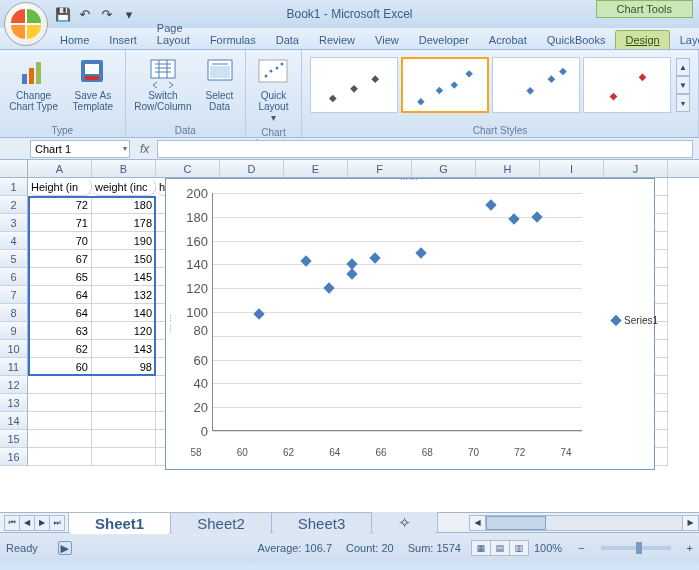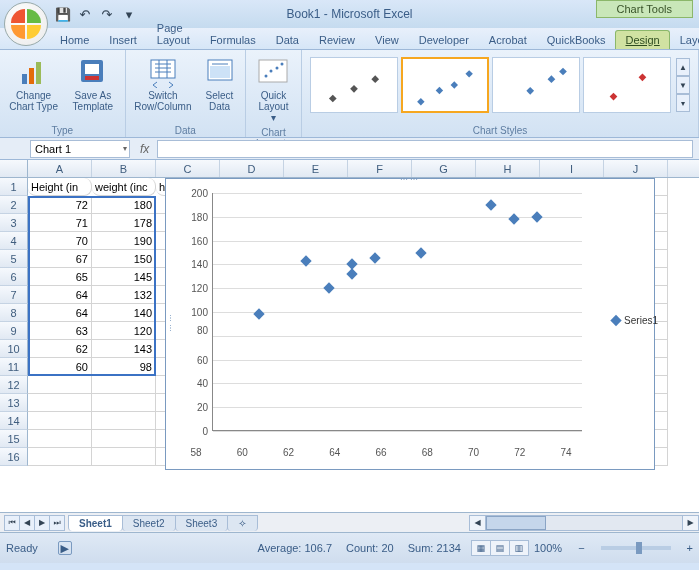--- a/index.html
+++ b/index.html
@@ -66,35 +66,35 @@
 .cell { border-right:1px solid #d4d4d4; border-bottom:1px solid #d4d4d4; padding:0 3px; font-size:11px; text-align:right; line-height:18px; overflow:hidden; white-space:nowrap;}
 .cell.txt { text-align:left;border-radius:8px;}
 
 
 .sel-range { position:absolute; border:2px solid #3b72c4; pointer-events:none;}
 
 
 .chart-obj { position:absolute; left:165px; top:18px; width:490px; height:292px; background:#fff; border:1px solid #7a9ac0;}
 .plot { position:relative; width:420px; height:254px; margin:14px 0 0 16px;}
 .yaxis { position:absolute; left:0; top:0; width:28px; height:238px;}
-.ytick { position:absolute; right:2px; font-size:10px; color:#555; transform:translateY(-50%);}
+.ytick { position:absolute; right:2px; font-size:13px; color:#555; transform:translateY(-50%);}
 .plotarea { position:absolute; left:30px; top:0; width:370px; height:238px; border-left:1px solid #888; border-bottom:1px solid #888;}
 .gridline { position:absolute; left:0; width:100%; border-top:1px solid #ddd;}
 .xaxis { position:absolute; left:14px; bottom:-16px; width:370px; height:16px;}
 .xtick { position:absolute; font-size:10px; color:#555; transform:translateX(-50%);}
 .point { position:absolute; width:8px; height:8px; background:#4a7ebb; transform:translate(-50%,-50%) rotate(45deg);}
 .legend { position:absolute; right:-56px; top:50%; transform:translateY(-50%); font-size:10px; color:#333; display:flex; align-items:center; gap:4px;}
 .legend .mk { width:8px; height:8px; background:#4a7ebb; transform:rotate(45deg);}
 .dots-handle{ position:absolute; font-size:8px; color:#7a9ac0; letter-spacing:2px;}
 
 
 .sheet-bar { height:20px; background:#eceff4; border-top:1px solid #9eb6ce; display:flex; align-items:center;}
 .navbtns { display:flex; margin:0 4px;}
 .navbtns div{ width:16px; height:16px; border:1px solid #a8bdd7; background:#e8f0fb; display:flex;align-items:center;justify-content:center;font-size:8px;color:#345;margin-right:-1px;}
-.stab { padding:2px 10px; background:#fff; border:1px solid #a8bdd7; border-bottom:none; border-radius:0 0 4px 4px; margin-right:-1px; font-size:10px;}
+.stab { padding:2px 26px; background:#fff; border:1px solid #a8bdd7; border-bottom:none; border-radius:0 0 4px 4px; margin-right:-1px; font-size:15px;}
 .stab.active{ background:#fff; font-weight:bold; color:#3a5d87;}
 .stab.inactive{ background:#dce6f2; color:#3a5d87;}
 .hscroll { margin-left:auto; width:230px; height:16px; background:#e2e8f1; border:1px solid #a8bdd7; position:relative; display:flex;}
 .hscroll .arr{width:16px;display:flex;align-items:center;justify-content:center;font-size:8px;color:#345;background:#eef3fa;border-right:1px solid #a8bdd7;}
 .hscroll .arr:last-child{border-left:1px solid #a8bdd7;border-right:none;}
 .hscroll .thumb{width:60px;background:#c5d6eb;border:1px solid #8aa4c5;}
 
 
 .status { height:20px; background:linear-gradient(#dfe9f5,#cfddee); border-top:1px solid #9eb6ce; display:flex; align-items:center; font-size:11px; color:#3a5d87; padding:15px 6px;}
 .status .sp { margin-right:20px;}
@@ -564,21 +564,21 @@
     <div class="arr">▶</div>
   </div>
 </div>
 
 <div class="status">
   <span class="sp">Ready</span>
   <span style="width:14px;height:14px;border:1px solid #7a9ac0;border-radius:2px;display:inline-flex;align-items:center;justify-content:center;">▶</span>
   <div class="stats">
     <span><span>Average:</span> <span>106.7</span></span>
     <span><span>Count:</span> <span>20</span></span>
-    <span><span>Sum:</span> <span>2134</span></span>
+    <span><span>Sum:</span> <span>1574</span></span>
   </div>
   <div class="viewbtns">
     <div>▦</div>
     <div>▤</div>
     <div>▥</div>
   </div>
   <div class="zoom">
     <span>100%</span>
     <span>−</span>
     <div class="slider">

